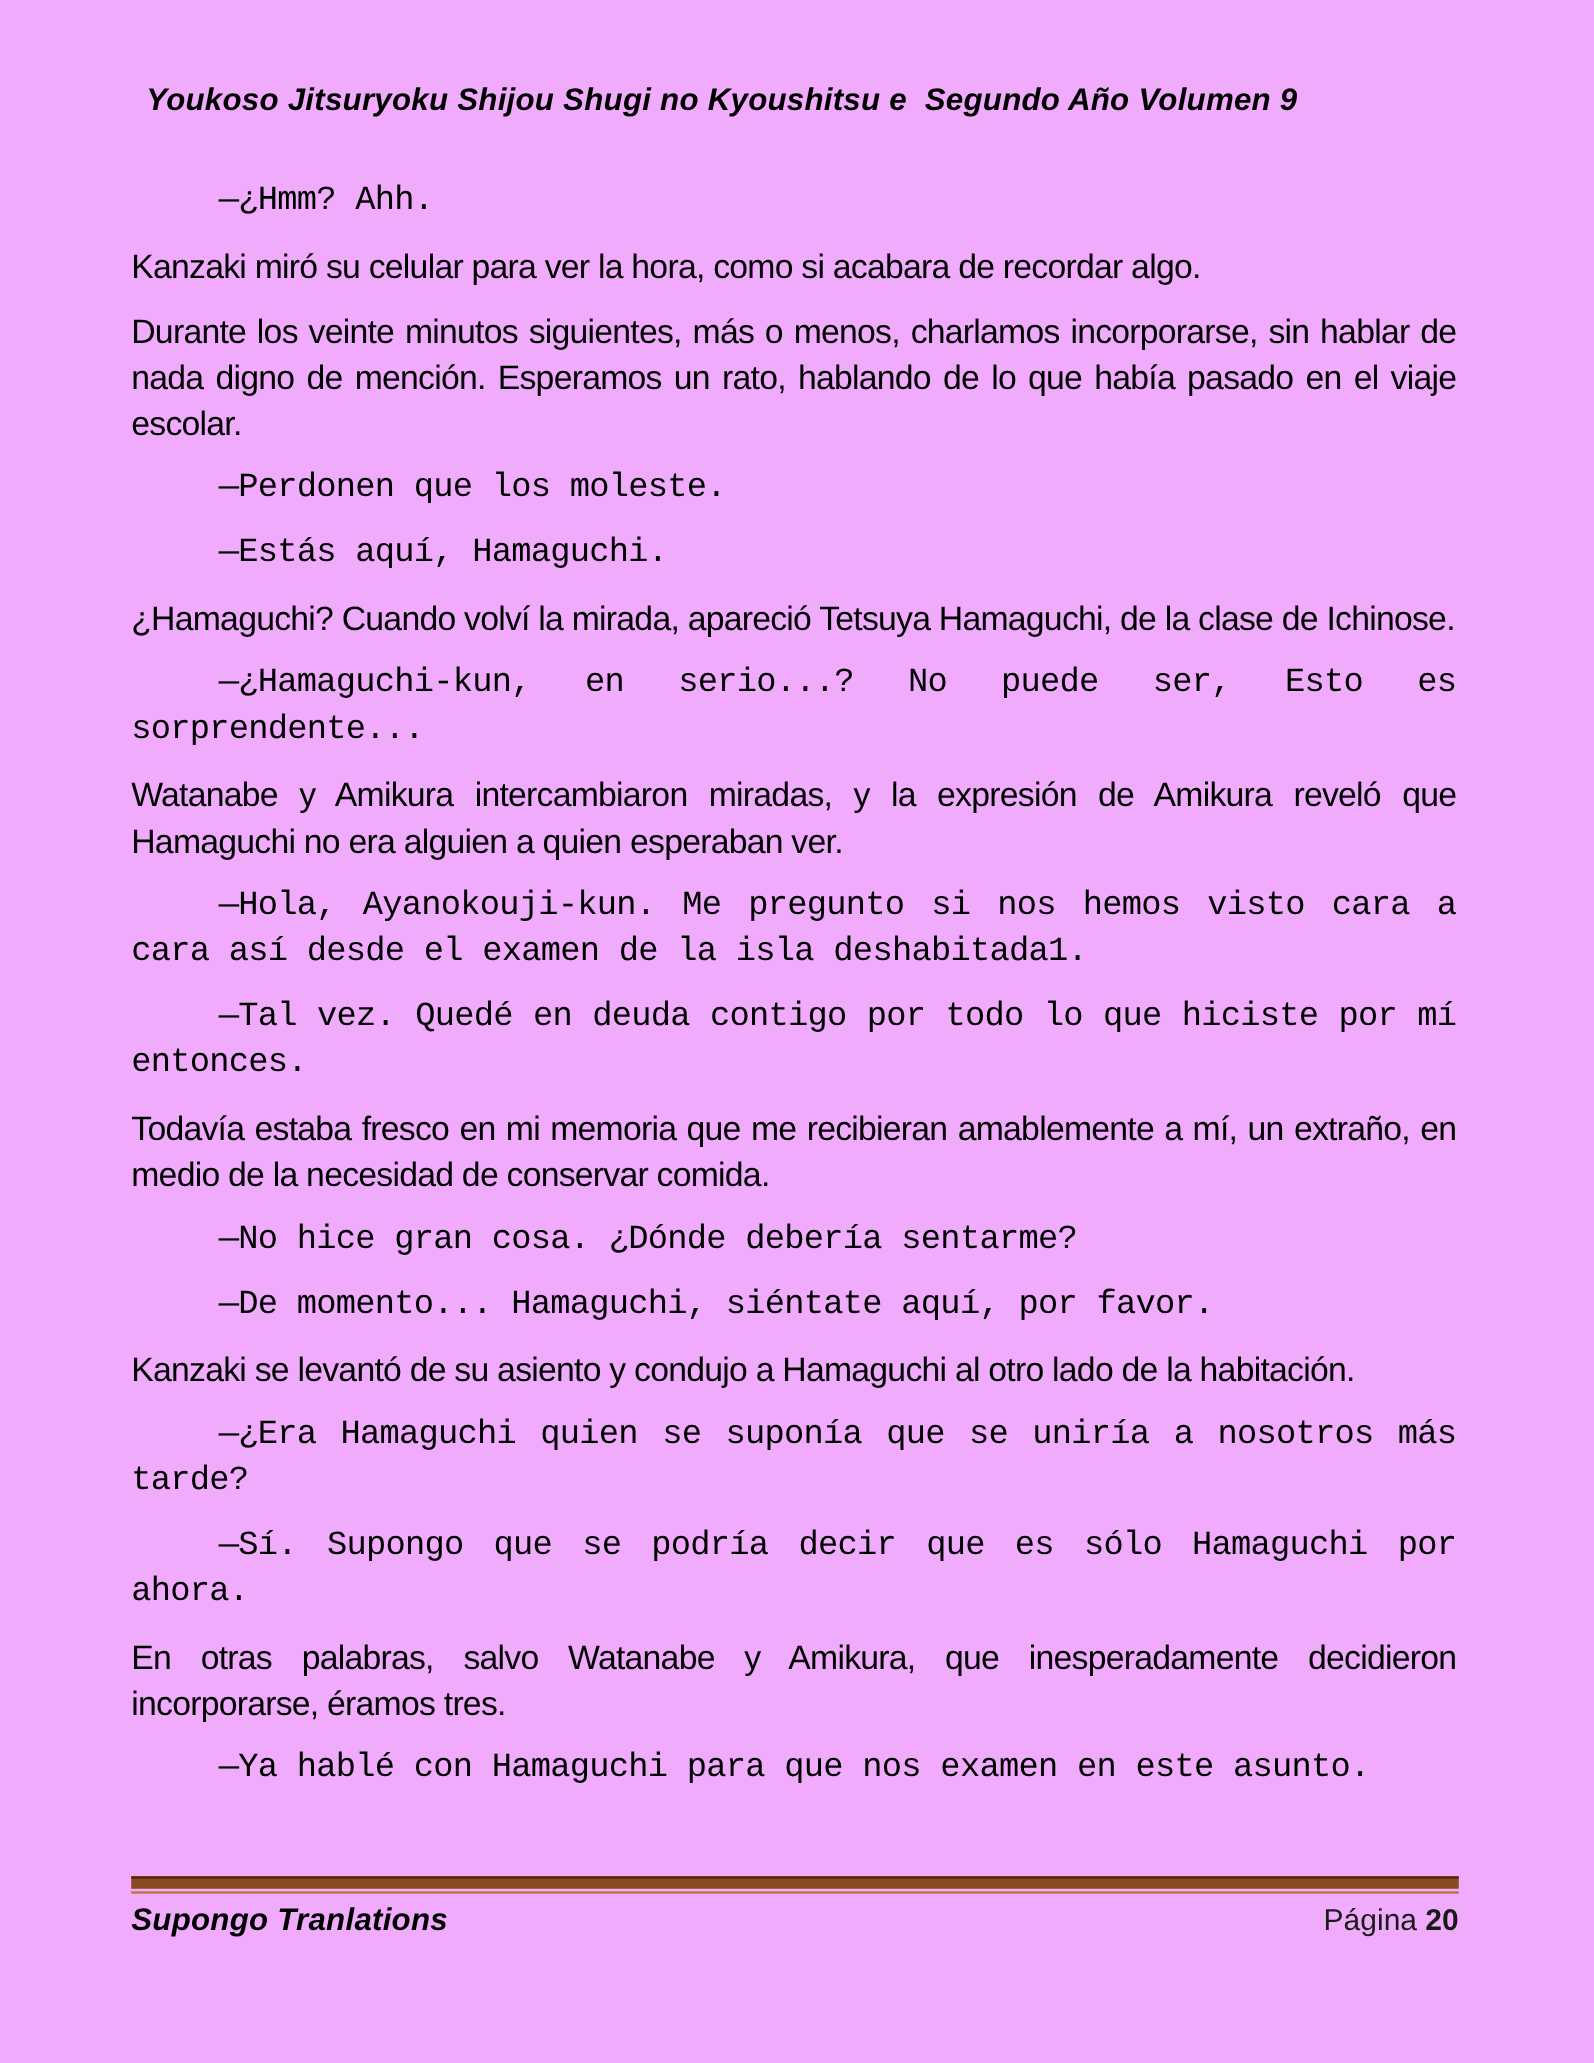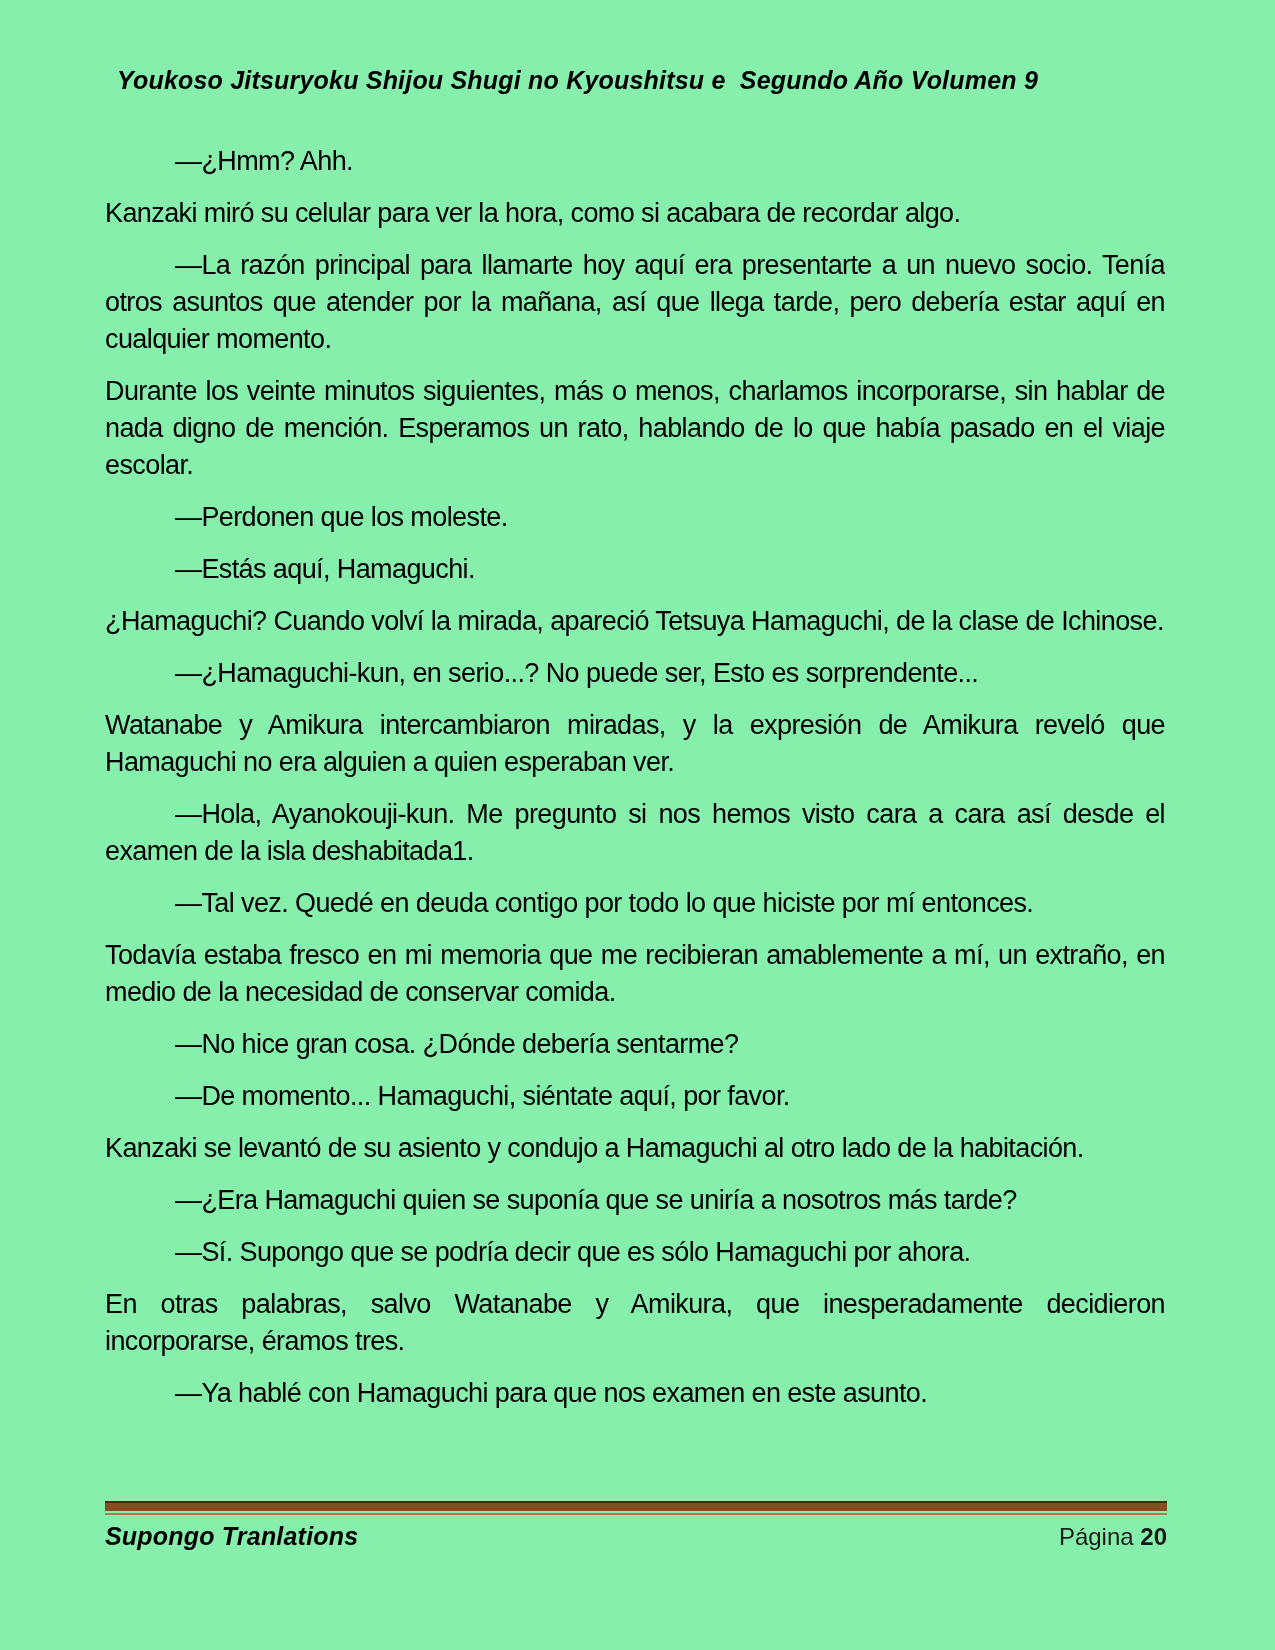--- a/index.html
+++ b/index.html
@@ -1,21 +1,21 @@
 <!DOCTYPE html>
 <html style="--rule-dark: #55280e; --rule-main: #8a4a22; --rule-light: #b5784a;"><head>
 <meta charset="utf-8">
 <style>
   * { box-sizing: border-box; }
   html, body { margin: 0; padding: 0; background: #ffffff; }
   .page {
     position: relative;
     width: 1275px;
     height: 1650px;
-    background: #86efac;
+    background: #f0abfc;
     font-family: "Liberation Sans", sans-serif;
     color: #000;
     overflow: hidden;
   }
   .doc-header {
     position: absolute;
     top: 66px;
     left: 117px;
     right: 110px;
     font-weight: bold;
@@ -33,21 +33,21 @@
     height: 1352px;
     overflow: hidden;
     font-size: 27px;
     line-height: 37px;
     letter-spacing: -0.6px;
   }
   .doc-body p {
     margin: 0 0 15px 0;
     text-align: justify;
   }
-  .doc-body p.dialogue { text-indent: 70px; }
+  .doc-body p.dialogue { text-indent: 70px; font-family: Liberation Mono, monospace; }
   .doc-body p.narration { text-indent: 0; }
   .doc-footer {
     position: absolute;
     top: 1501px;
     left: 105px;
     width: 1062px;
   }
   .footer-rule-thick {
     height: 10px;
     background: var(--rule-main, #8a4a22);
@@ -81,21 +81,20 @@
 </head>
 <body>
 
 <div class="page">
 
   <div class="doc-header">Youkoso Jitsuryoku Shijou Shugi no Kyoushitsu e  Segundo Año Volumen 9</div>
 
   <div class="doc-body" id="content">
     <p class="dialogue">—¿Hmm? Ahh.</p>
     <p class="narration">Kanzaki miró su celular para ver la hora, como si acabara de recordar algo.</p>
-    <p class="dialogue">—La razón principal para llamarte hoy aquí era presentarte a un nuevo socio. Tenía otros asuntos que atender por la mañana, así que llega tarde, pero debería estar aquí en cualquier momento.</p>
     <p class="narration">Durante los veinte minutos siguientes, más o menos, charlamos incorporarse, sin hablar de nada digno de mención. Esperamos un rato, hablando de lo que había pasado en el viaje escolar.</p>
     <p class="dialogue">—Perdonen que los moleste.</p>
     <p class="dialogue">—Estás aquí, Hamaguchi.</p>
     <p class="narration">¿Hamaguchi? Cuando volví la mirada, apareció Tetsuya Hamaguchi, de la clase de Ichinose.</p>
     <p class="dialogue">—¿Hamaguchi-kun, en serio...? No puede ser, Esto es sorprendente...</p>
     <p class="narration">Watanabe y Amikura intercambiaron miradas, y la expresión de Amikura reveló que Hamaguchi no era alguien a quien esperaban ver.</p>
     <p class="dialogue">—Hola, Ayanokouji-kun. Me pregunto si nos hemos visto cara a cara así desde el examen de la isla deshabitada1.</p>
     <p class="dialogue">—Tal vez. Quedé en deuda contigo por todo lo que hiciste por mí entonces.</p>
     <p class="narration">Todavía estaba fresco en mi memoria que me recibieran amablemente a mí, un extraño, en medio de la necesidad de conservar comida.</p>
     <p class="dialogue">—No hice gran cosa. ¿Dónde debería sentarme?</p>

